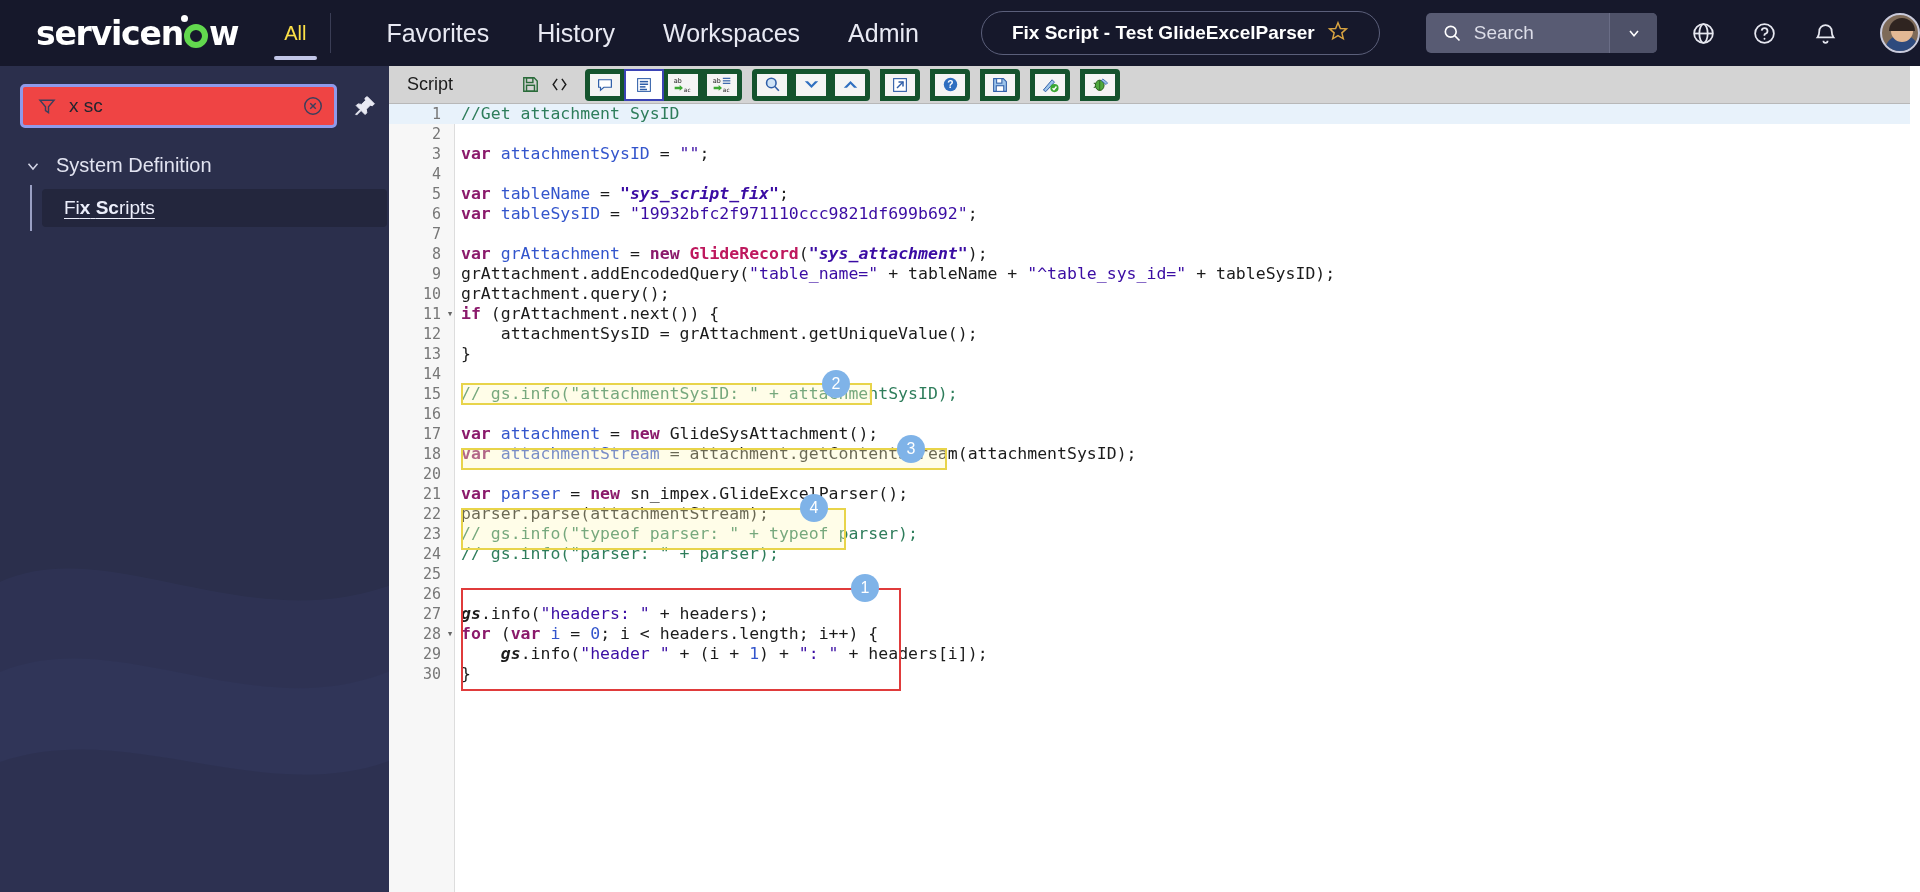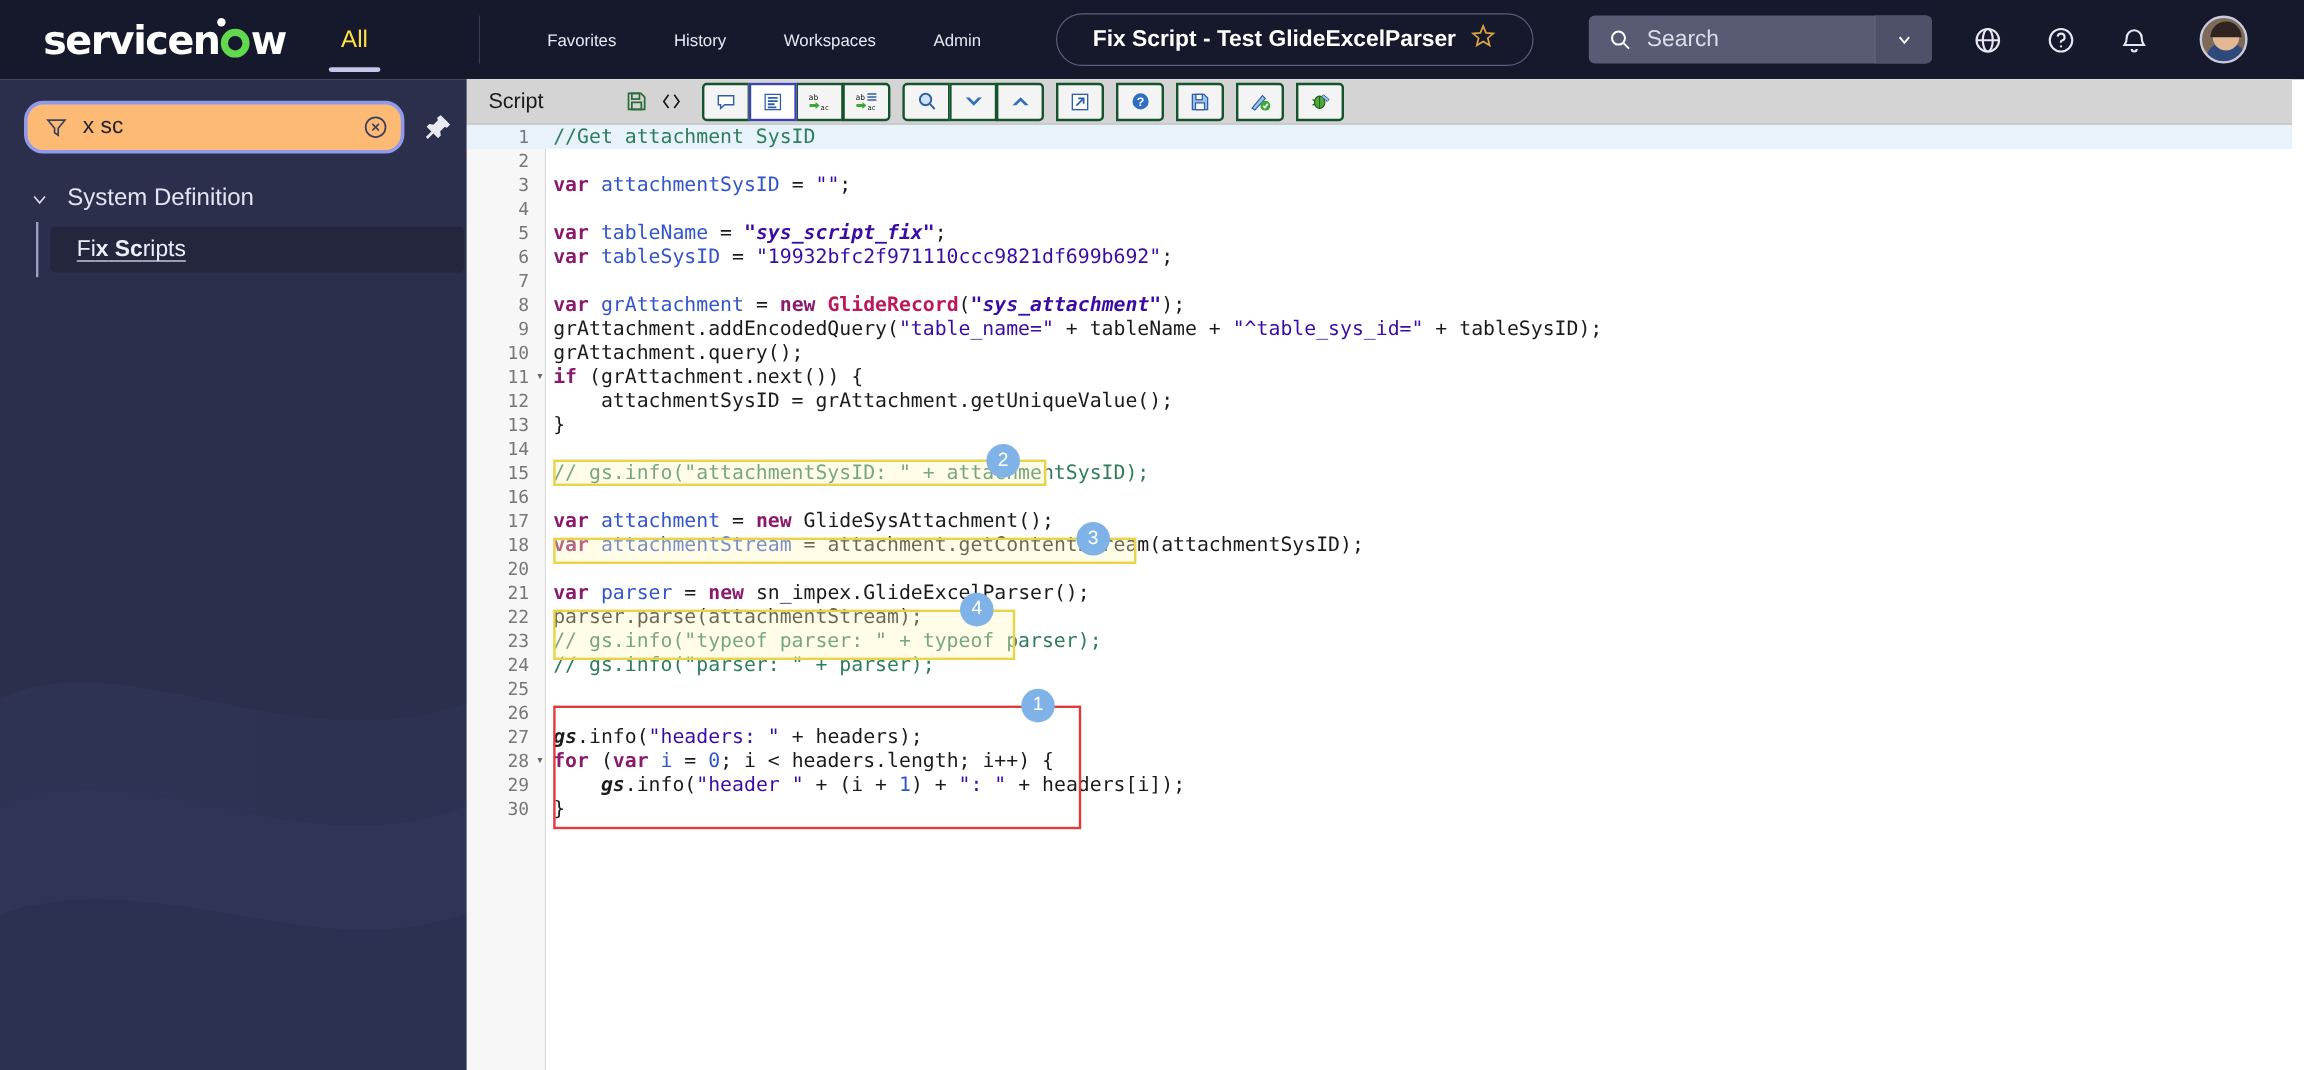--- a/index.html
+++ b/index.html
@@ -45,21 +45,21 @@
     content: ""; position: absolute; bottom: 6px; left: -6px; right: -6px;
     height: 4px; border-radius: 2px; background: #c2c6e8;
   }
   .topnav-divider {
     width: 1px; height: 40px; background: #3a3d55;
   }
   .topnav-links {
     display: flex; align-items: center; gap: 48px; padding-left: 56px;
   }
   .topnav-links span {
-    color: #e8e9f3; font-size: 14px; cursor: pointer;
+    color: #e8e9f3; font-size: 25px; cursor: pointer;
   }
   .title-pill {
     margin-left: 62px;
     height: 44px; border: 1px solid #5b5f7a; border-radius: 22px;
     display: flex; align-items: center; gap: 12px;
     padding: 0 30px; color: #ffffff; font-size: 19px; font-weight: bold;
     white-space: nowrap;
   }
   .star { color: #d9a441; font-size: 20px; }
   .search-wrap {
@@ -106,21 +106,21 @@
   }
   .sidebar-bg-wave {
     position: absolute; left: 0; bottom: 0; width: 399px; height: 430px;
     opacity: 0.55;
   }
   .filter-row {
     position: relative; display: flex; align-items: center;
     padding: 18px 20px 0 20px; gap: 14px;
   }
   .filter-box {
-    flex: 1; height: 44px; background: #fdba74; border-radius: 16px;
+    flex: 1; height: 44px; background: #ef4444; border-radius: 5px;
     border: 3px solid #8f9aea;
     display: flex; align-items: center; padding: 0 10px 0 14px;
     position: relative;
   }
   .filter-ico { display: flex; color: #3b3f5c; margin-right: 12px; }
   .filter-val { flex: 1; color: #22252f; font-size: 19px; }
   .clear-ico { display: flex; color: #3b3f5c; cursor: pointer; }
   .pin-ico { color: #e9eaf4; display: flex; padding: 2px; }
 
   .tree-group {
@@ -157,21 +157,21 @@
     display: flex; align-items: center; padding-left: 18px;
     border-bottom: 1px solid #b8b8b8;
   }
   .script-label { font-size: 18px; color: #1b1b1b; margin-right: 68px; }
   .tb-plain { display: flex; align-items: center; gap: 10px; margin-right: 16px; }
   .tb-plain .ic { display: flex; color: #2a6b3a; cursor: pointer; }
   .tb-plain .ic.code { color: #1b1b1b; }
   .btn-group { display: flex; align-items: stretch; }
   .tb-btn {
     width: 40px; height: 32px; background: #f4f4f4;
-    border: 2px solid #14532d; margin-left: -1px;
+    border: 5px solid #14532d; margin-left: -1px;
     display: flex; align-items: center; justify-content: center;
     cursor: pointer;
   }
   .tb-btn.first { border-radius: 4px 0 0 4px; margin-left: 0; }
   .tb-btn.last { border-radius: 0 4px 4px 0; }
   .tb-btn.active {
     border: 2px solid #3b43b5; background: #ffffff; z-index: 2;
   }
   .tb-sep { width: 10px; }
 

